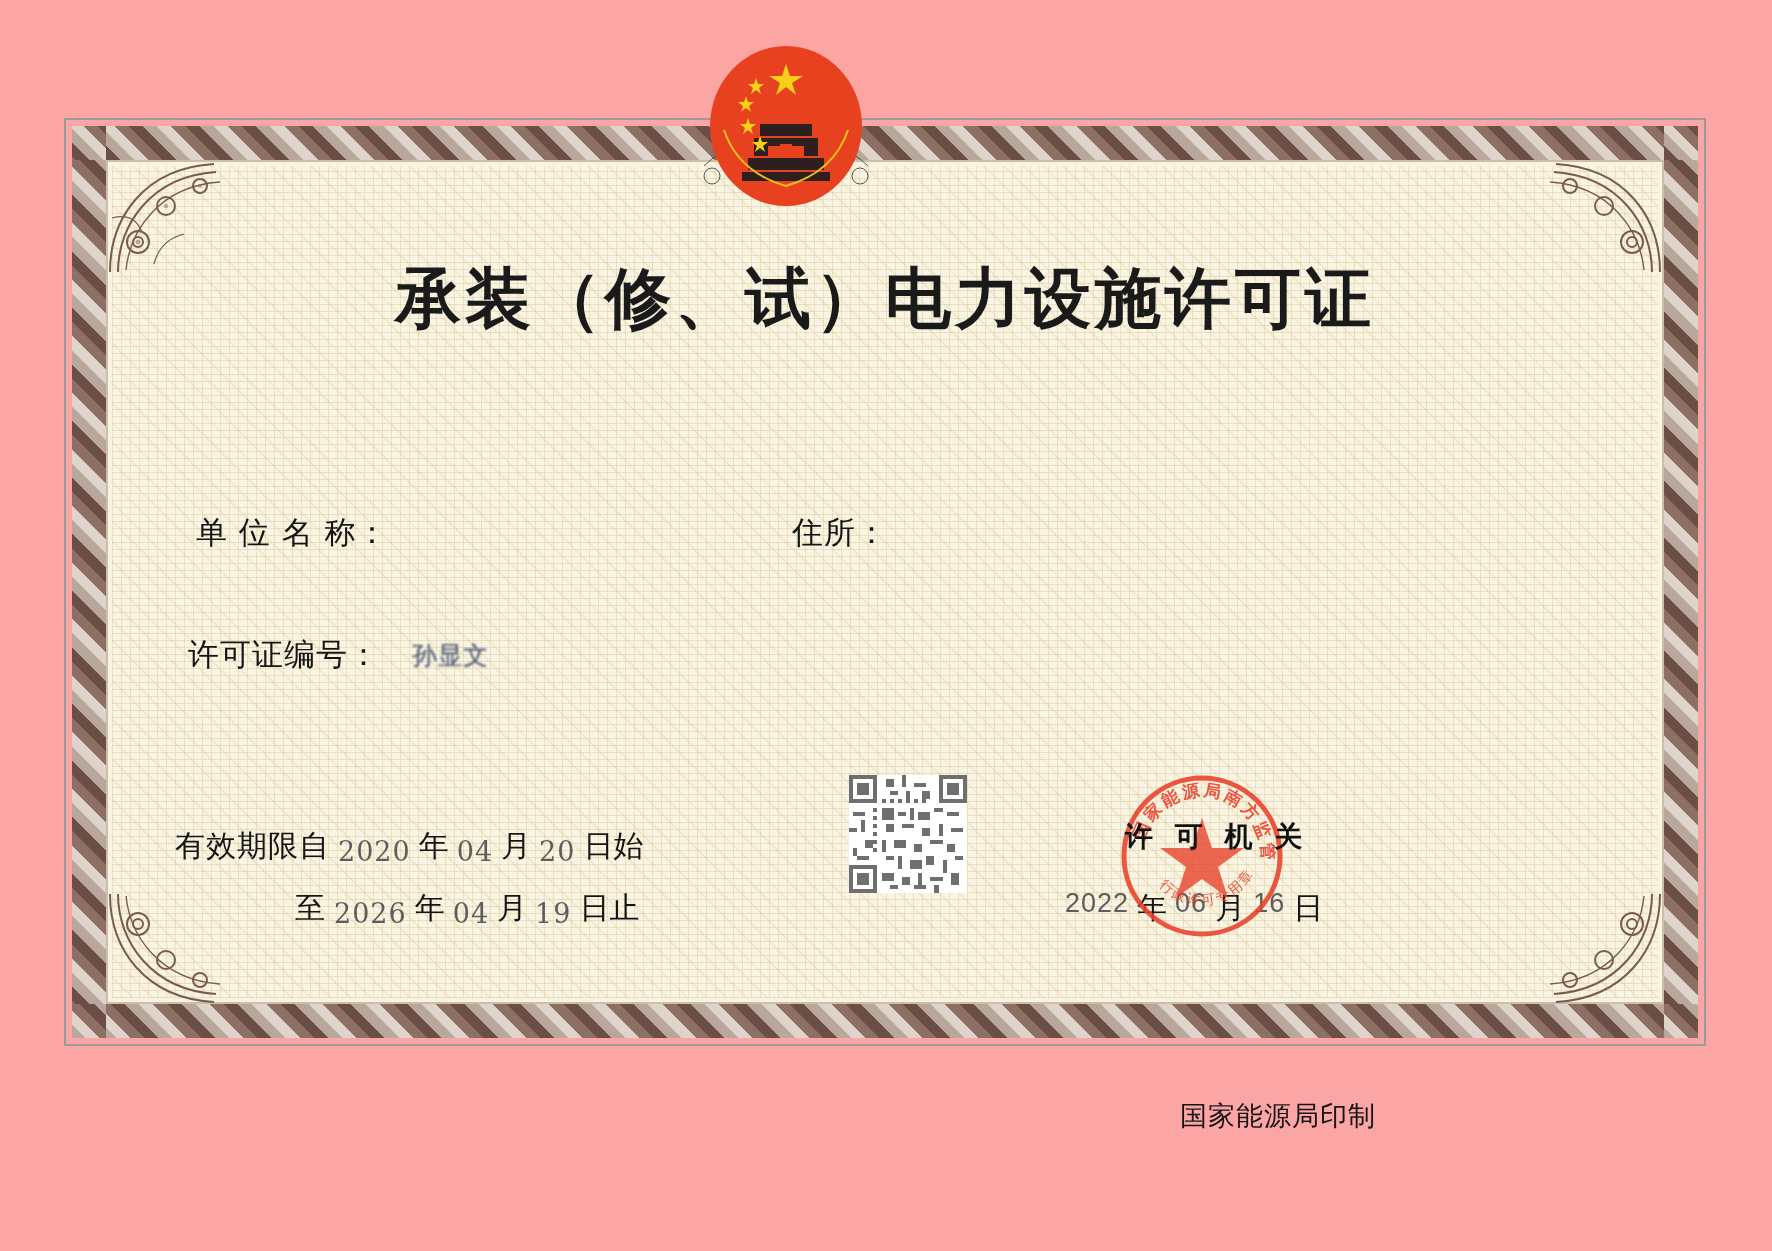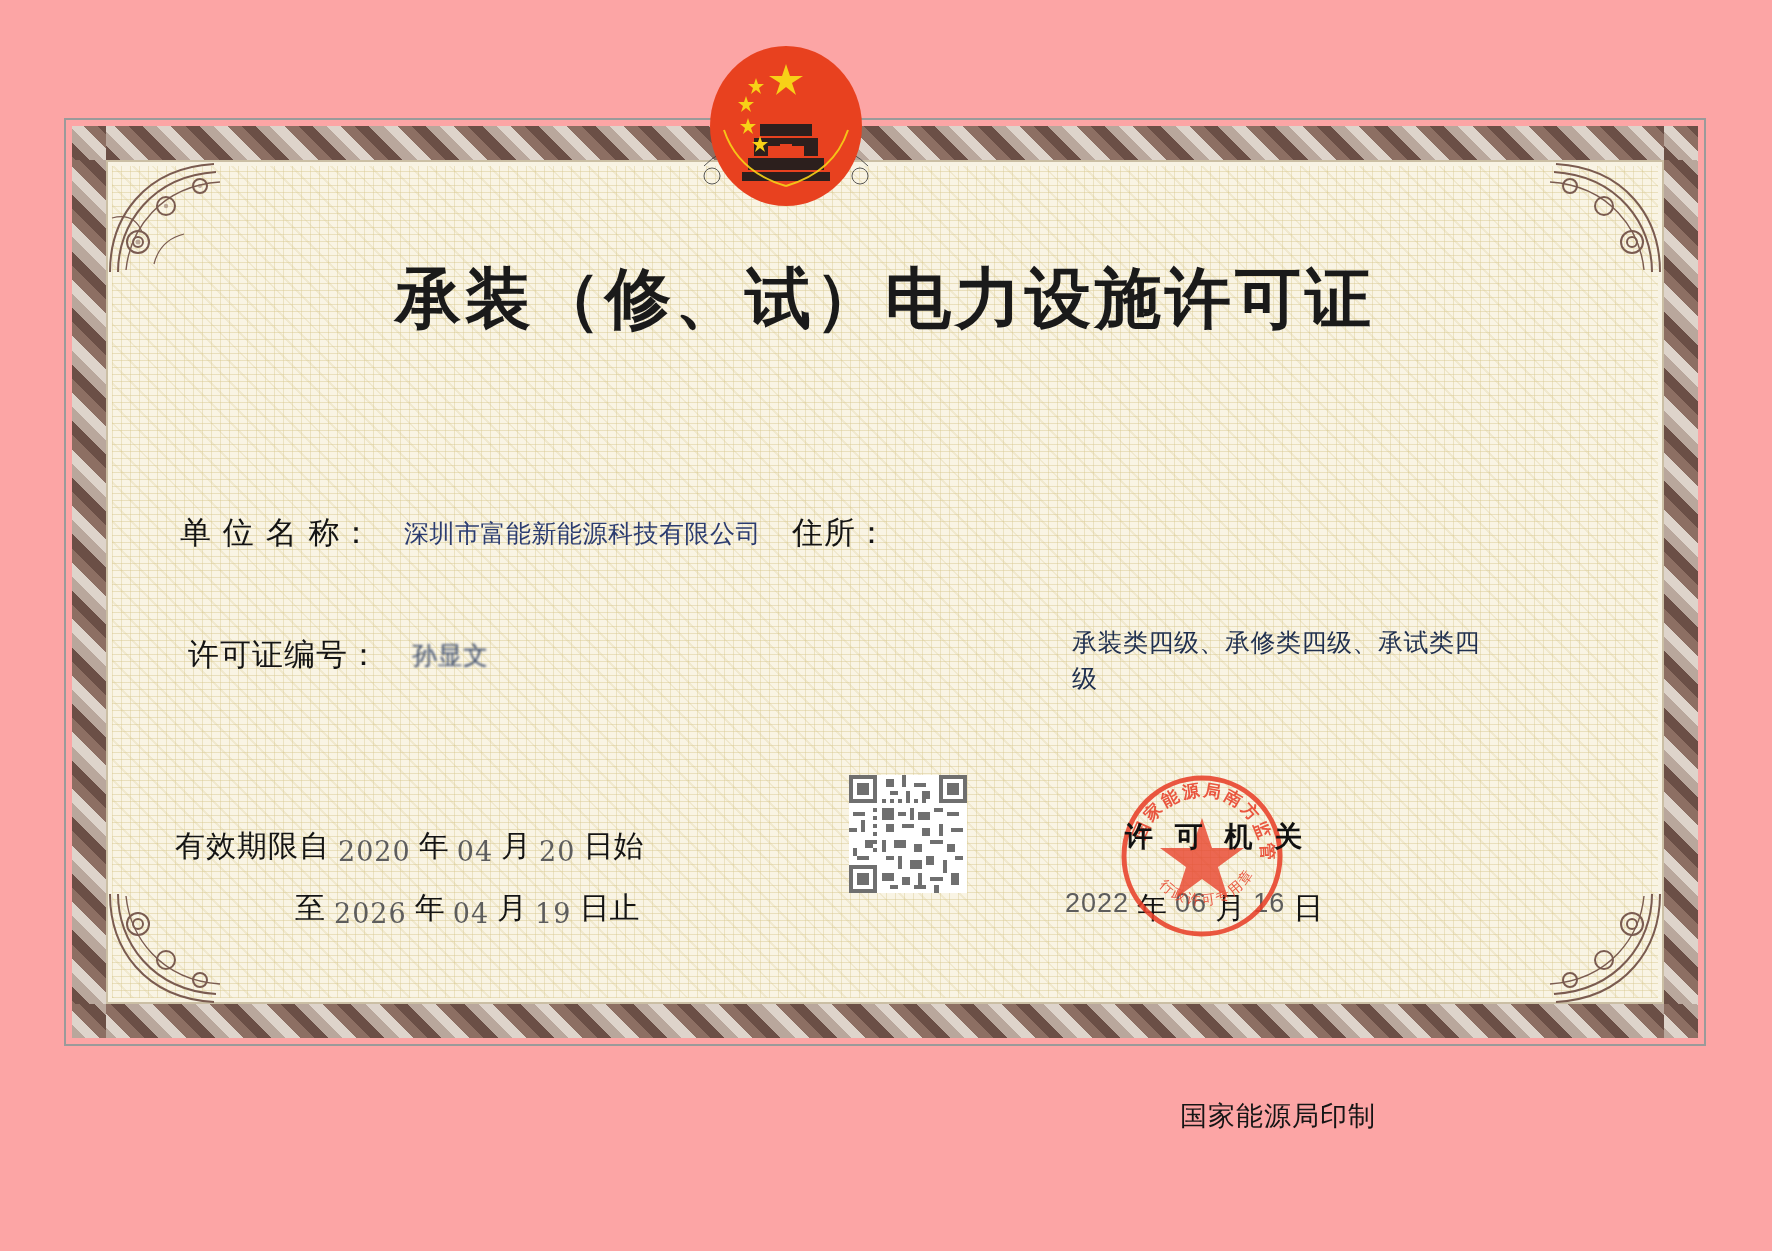--- a/index.html
+++ b/index.html
@@ -141,21 +141,21 @@
     font-family: "DejaVu Sans", "Liberation Sans", sans-serif;
     font-size: 25px;
     color: #2b3c70;
     line-height: 1.42;
     letter-spacing: 0.5px;
   }
   .field-value.dark {
     color: #20304f;
   }
 
-  #label-unit-name   { left: 180px; top: 512px; }
+  #label-unit-name   { left: 196px; top: 512px; }
   #value-unit-name   { left: 404px; top: 516px; width: 392px; }
   #label-address     { left: 792px; top: 512px; }
   #value-address     { left: 880px; top: 513px; width: 520px; }
 
   #label-legal-rep   { left: 188px; top: 634px; }
   #value-legal-rep   { left: 412px; top: 638px; width: 220px;
                        color:#3a4a6b; filter: blur(1.2px); }
   #label-category    { left: 792px; top: 634px; }
   #value-category    { left: 1072px; top: 625px; width: 420px; }
 
@@ -332,28 +332,26 @@
         <path d="M30 104 q14 42 62 56"></path>
         <path d="M154 104 q-14 42 -62 56"></path>
       </g>
     </svg>
   </div>
 
   <div id="cert-title">承装（修、试）电力设施许可证</div>
 
 
   <div class="field-label" id="label-unit-name">单 位 名 称：</div>
-  <div class="field-value" id="value-unit-name">深圳市富能新能源科技有限公司</div>
 
   <div class="field-label" id="label-address">住所：</div>
 
   <div class="field-label" id="label-legal-rep">许可证编号：</div>
   <div class="field-value" id="value-legal-rep">孙显文</div>
 
-  <div class="field-value dark" id="value-category">承装类四级、承修类四级、承试类四级</div>
 
   <div class="valid-row" id="valid-from-row">
     <span class="vr-text">有效期限自</span>
     <span class="vr-num">2020</span>
     <span class="vr-unit">年</span>
     <span class="vr-num">04</span>
     <span class="vr-unit">月</span>
     <span class="vr-num">20</span>
     <span class="vr-unit">日始</span>
   </div>

